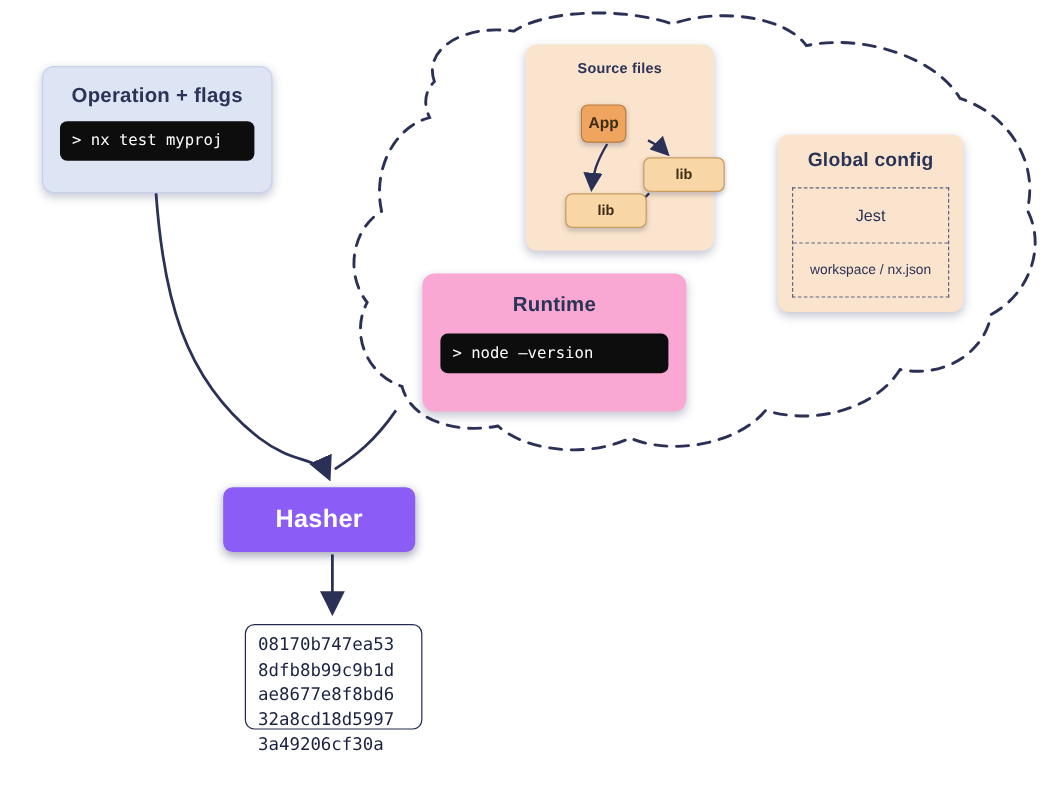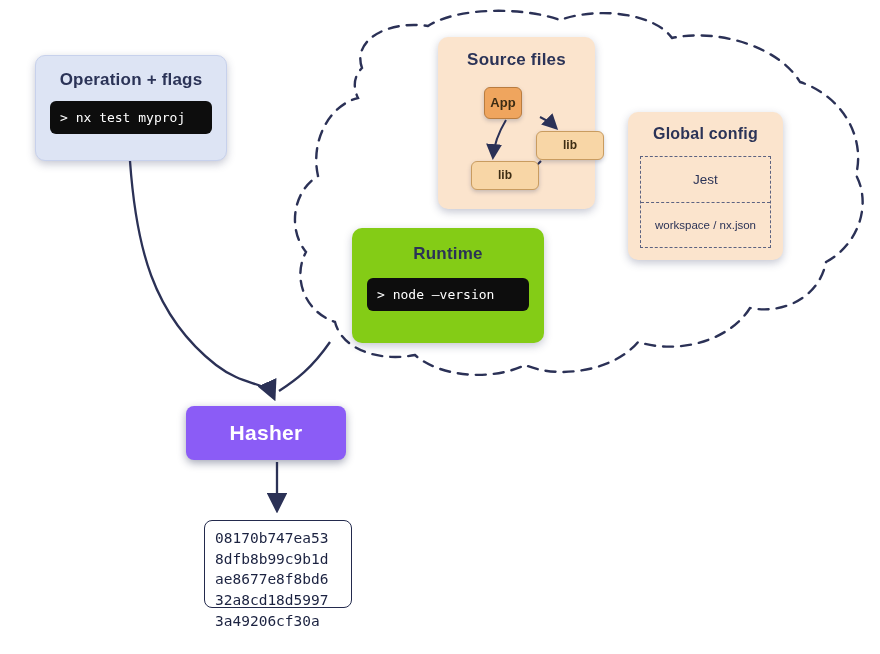--- a/index.html
+++ b/index.html
@@ -48,21 +48,21 @@
     font-size: 13px;
     padding: 9px 10px;
     white-space: nowrap;
   }
   .op-card .terminal { margin: 11px 14px 0 14px; }
   
   .sf-card {
     left: 438px; top: 37px; width: 157px; height: 172px;
     background: #fbe4cd;
   }
-  .sf-card .card-title { padding-top: 13px; font-size: 17px; }
+  .sf-card .card-title { padding-top: 13px; font-size: 12px; }
   .node {
     position: absolute;
     border-radius: 6px;
     text-align: center;
     font-weight: bold;
     color: #3d2d14;
     box-shadow: 0 2px 4px rgba(45,55,95,.25);
     z-index: 2;
   }
   .node-app {
@@ -79,21 +79,21 @@
   }
   .node-lib-right { left: 98px; top: 94px; }
   .node-lib-bottom { left: 33px; top: 124px; }
   .sf-svg {
     position: absolute; left: 0; top: 0;
     width: 157px; height: 172px;
     pointer-events: none; z-index: 1;
   }
   
   .gc-card {
-    left: 628px; top: 112px; width: 155px; height: 148px;
+    left: 648px; top: 112px; width: 155px; height: 148px;
     background: #fbe4cd;
   }
   .gc-card .card-title { padding-top: 13px; font-size: 16px; }
   .gc-grid {
     position: absolute;
     left: 12px; right: 12px; top: 44px; bottom: 12px;
     border: 1.4px dashed #5c6280;
     display: flex; flex-direction: column;
   }
   .gc-row-top {
@@ -109,22 +109,22 @@
   }
   .gc-cell-react { border-right: 1.4px dashed #5c6280; }
   .gc-row-bottom {
     flex: 1;
     display: flex; align-items: center; justify-content: center;
     font-size: 11.5px;
     color: #2b3357;
   }
   
   .rt-card {
-    left: 352px; top: 228px; width: 192px; height: 115px;
-    background: #84cc16;
+    left: 352px; top: 228px; width: 220px; height: 115px;
+    background: #f9a8d4;
   }
   .rt-card .card-title { padding-top: 16px; font-size: 17px; }
   .rt-card .terminal { margin: 14px 15px 0 15px; }
   
   .hasher {
     position: absolute;
     left: 186px; top: 406px; width: 160px; height: 54px;
     background: #8b5cf6;
     border-radius: 8px;
     box-shadow: 0 3px 8px rgba(30,38,75,.4);

